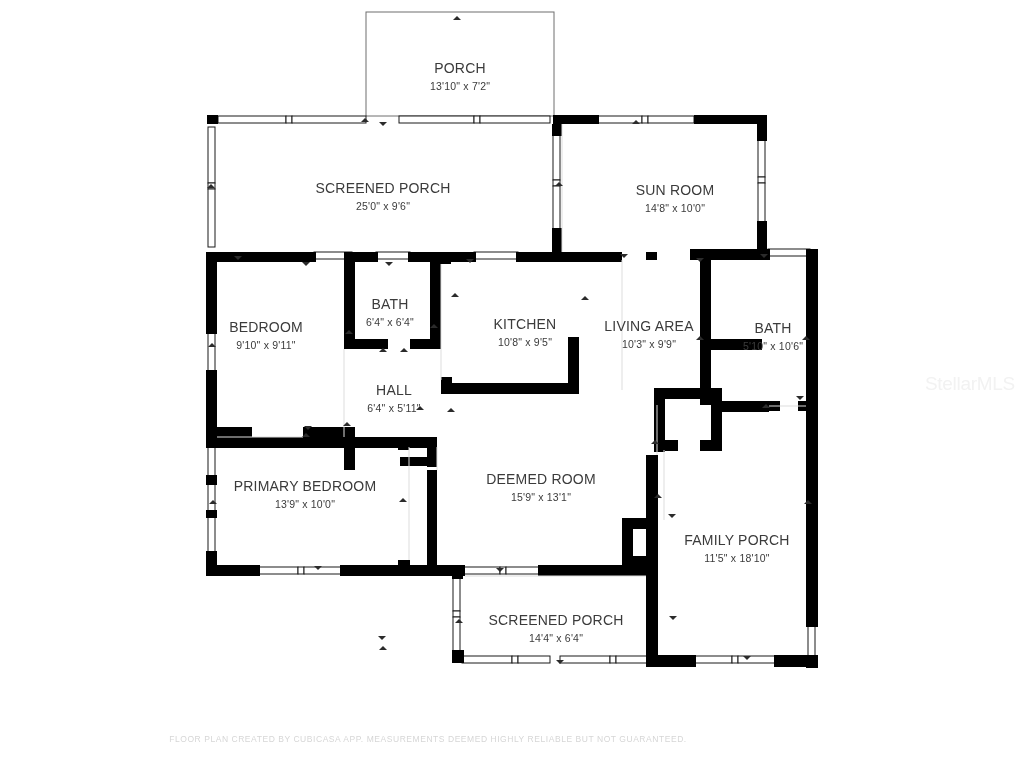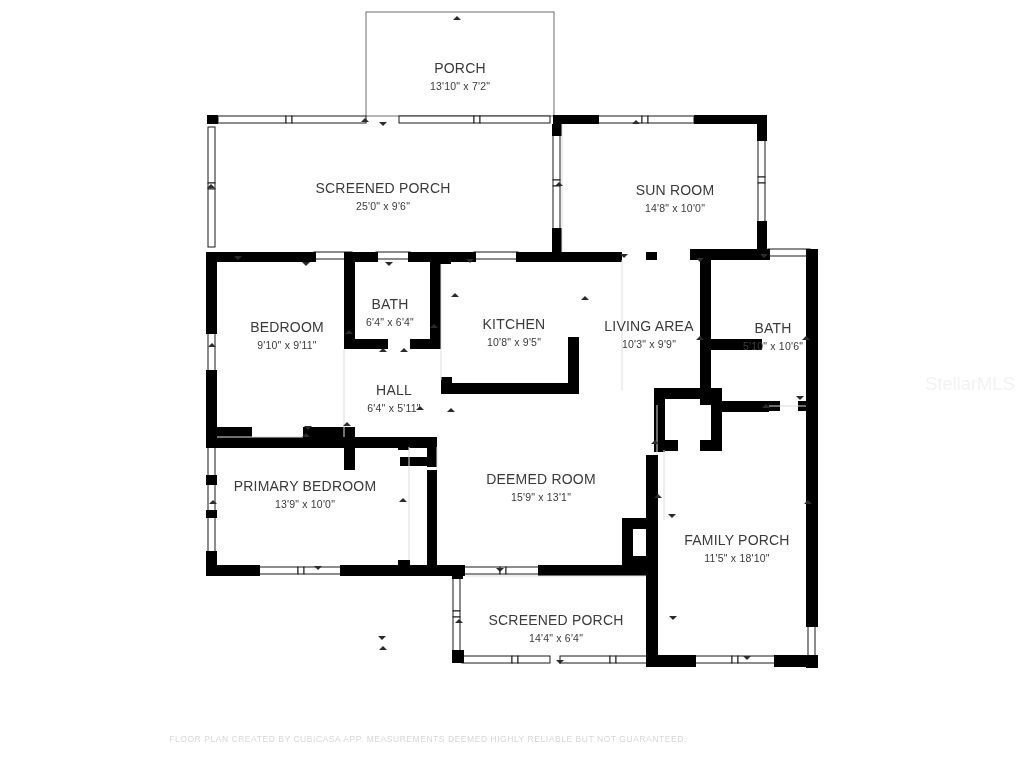--- a/index.html
+++ b/index.html
@@ -322,29 +322,29 @@
         <span class="rl-dims">13'10" x 7'2"</span>
       </div>
       <div class="room-label" style="left: 383px; top: 196px;">
         <span class="rl-name">SCREENED PORCH</span>
         <span class="rl-dims">25'0" x 9'6"</span>
       </div>
       <div class="room-label" style="left: 659px; top: 198px; margin-left: 16px;">
         <span class="rl-name">SUN ROOM</span>
         <span class="rl-dims">14'8" x 10'0"</span>
       </div>
-      <div class="room-label" style="left: 287px; top: 335px;">
+      <div class="room-label" style="left: 266px; top: 335px;">
         <span class="rl-name">BEDROOM</span>
         <span class="rl-dims">9'10" x 9'11"</span>
       </div>
       <div class="room-label" style="left: 390px; top: 312px;">
         <span class="rl-name">BATH</span>
         <span class="rl-dims">6'4" x 6'4"</span>
       </div>
-      <div class="room-label" style="left: 514px; top: 332px;">
+      <div class="room-label" style="left: 525px; top: 332px;">
         <span class="rl-name">KITCHEN</span>
         <span class="rl-dims">10'8" x 9'5"</span>
       </div>
       <div class="room-label" style="left: 649px; top: 334px;">
         <span class="rl-name">LIVING AREA</span>
         <span class="rl-dims">10'3" x 9'9"</span>
       </div>
       <div class="room-label" style="left: 773px; top: 336px;">
         <span class="rl-name">BATH</span>
         <span class="rl-dims">5'10" x 10'6"</span>

